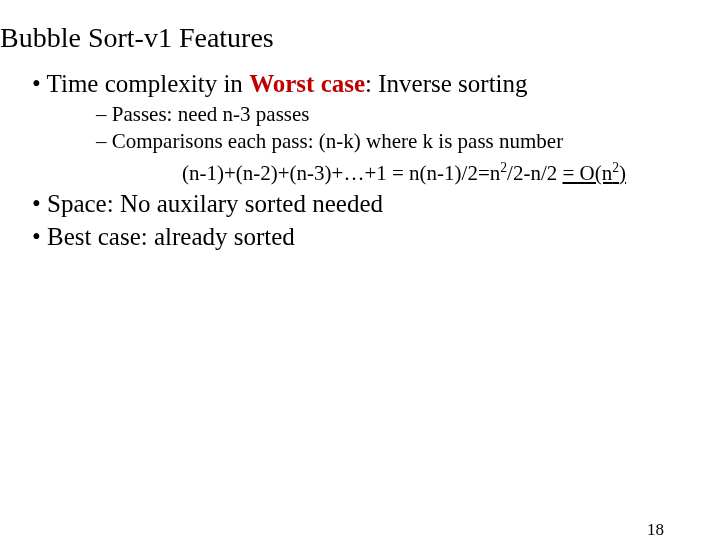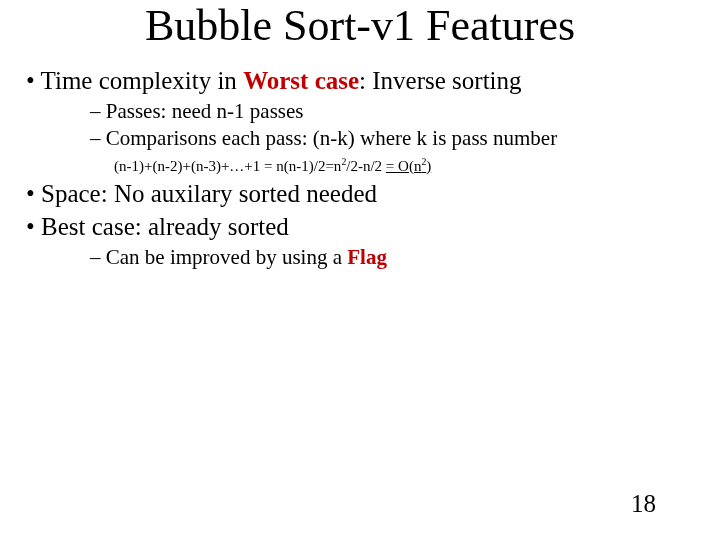--- a/index.html
+++ b/index.html
@@ -12,31 +12,32 @@
     color: #000;
     overflow: hidden;
   }
   .slide {
     position: relative;
     width: 720px;
     height: 540px;
     box-sizing: border-box;
   }
   .title {
-    text-align: center;
-    font-size: 44px;
+    text-align: left;
+    font-size: 28px;
+    margin-top: 22px;
     margin-bottom: 14px;
     font-weight: normal;
   }
   .body {
     padding: 0 26px 0 26px;
   }
   ul.level1 {
     list-style: none;
-    margin: 0;
+    margin: 6px;
     padding: 0;
   }
   ul.level1 > li {
     font-size: 25px;
     line-height: 1.25;
     margin: 2px 0 2px 0;
     padding-left: 24px;
     text-indent: -24px;
   }
   ul.level1 > li::before {
@@ -54,69 +55,67 @@
     padding-left: 24px;
     text-indent: -24px;
   }
   ul.level2 > li::before {
     content: "–  ";
   }
   .cont {
     display: block;
     padding-left: 64px;
     text-indent: 0;
-    font-size: 15px;
+    font-size: 21px;
     line-height: 1.25;
+    text-align: center;
   }
   .red { color: #c00000; }
   .uline { text-decoration: underline; }
   sup { font-size: 0.65em; vertical-align: super; line-height: 0; }
   .footer-left {
     position: absolute;
     left: 56px;
     bottom: 22px;
     font-family: "Microsoft JhengHei", "PMingLiU", sans-serif;
     font-size: 17px;
     font-weight: bold;
   }
   .footer-right {
     position: absolute;
-    right: 64px;
+    right: 56px;
     bottom: 22px;
-    font-size: 25px;
+    font-size: 17px;
   }
 </style>
 </head>
 <body>
 
 <div class="slide">
   <div class="title">Bubble Sort-v1 Features</div>
 
   <div class="body">
     <ul class="level1">
 
       <li>
         <span>Time complexity in </span><b class="red">Worst case</b><span>:  Inverse sorting</span>
         <ul class="level2">
-          <li>Passes:  need   n-1  passes</li>
+          <li>Passes:  need   n-3  passes</li>
           <li>Comparisons each pass: (n-k) where k is pass number</li>
         </ul>
         <span class="cont">
           <span>(n-1)+(n-2)+(n-3)+…+1 = n(n-1)/2=n</span><sup>2</sup><span>/2-n/2 </span><span class="uline"><span> = O(n</span><sup>2</sup><span>)</span></span>
         </span>
       </li>
 
       <li>Space: No auxilary sorted needed</li>
 
       <li>
         <span>Best case: already sorted</span>
         <ul class="level2">
-          <li>
-            <span>Can be improved by using a </span><b class="red">Flag</b>
-          </li>
         </ul>
       </li>
 
     </ul>
   </div>
 
   <div class="footer-right">18</div>
 </div>
 
 </body></html>

